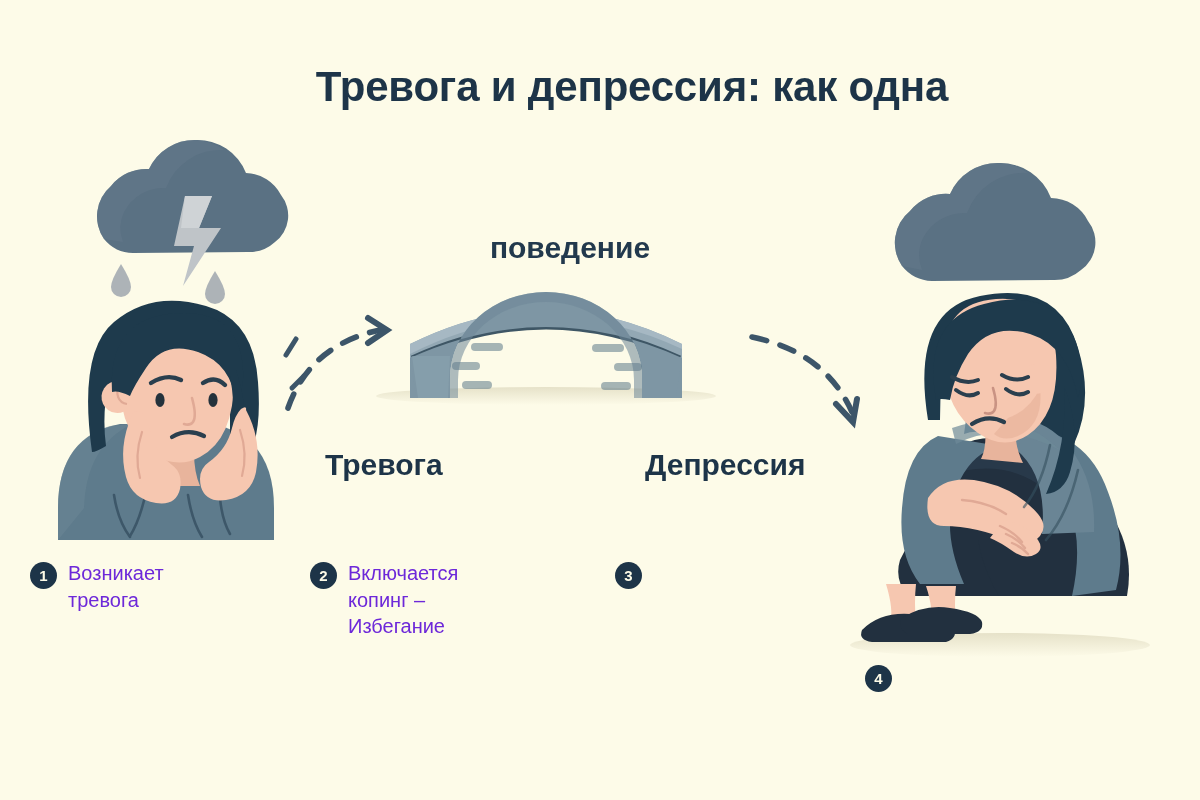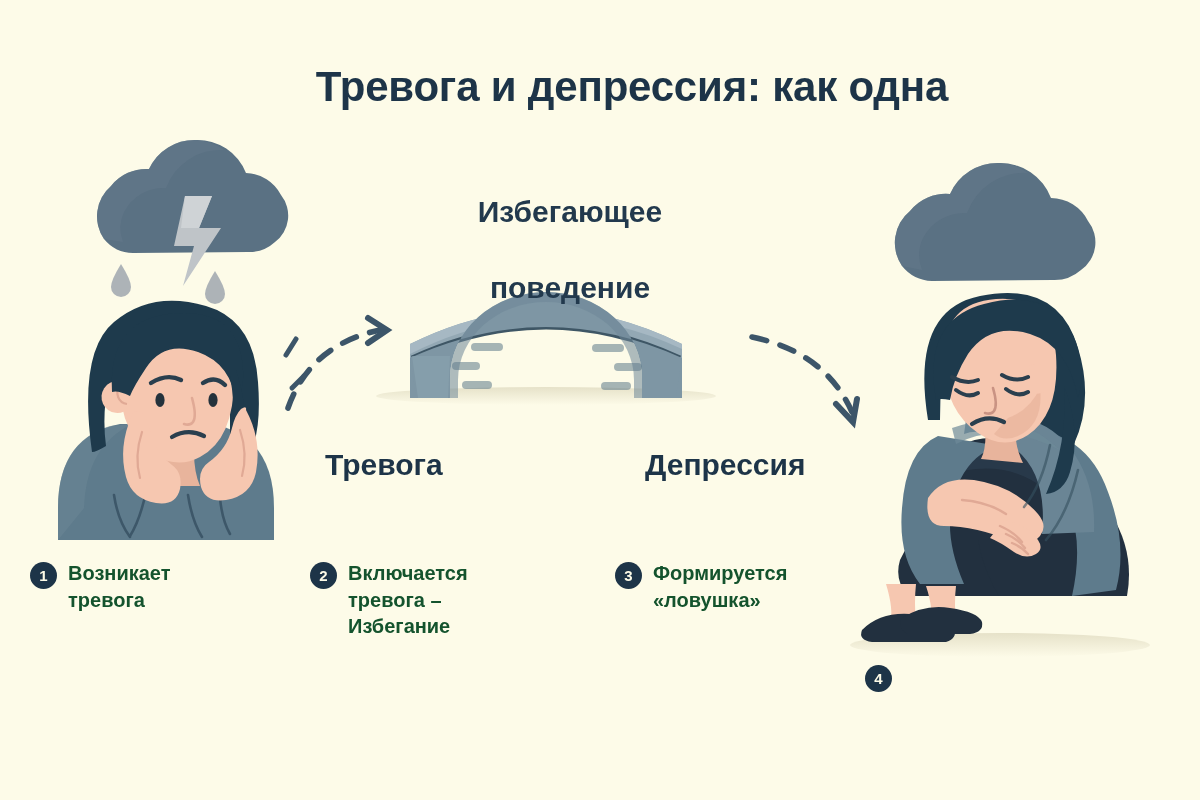--- a/index.html
+++ b/index.html
@@ -42,21 +42,21 @@
   
   .step{position:absolute;display:flex;align-items:flex-start;gap:11px;}
   .step .num{
     flex:none;width:27px;height:27px;border-radius:50%;
     background:#1D3448;color:#FDFBE8;
     font-size:15px;font-weight:bold;
     display:flex;align-items:center;justify-content:center;
     margin-top:2px;
   }
   .step .txt{
-    font-size:20px;line-height:1.33;font-weight:bold;color:#14532d;
+    font-size:20px;line-height:1.33;font-weight:normal;color:#6d28d9;
     white-space:pre-line;
   }
   .step1{left:30px;top:560px;}
   .step2{left:310px;top:560px;}
   .step3{left:615px;top:560px;}
   .step4{left:865px;top:663px;}
 
   
   .art{position:absolute;left:0;top:0;width:1200px;height:800px;pointer-events:none;}
 </style>
@@ -284,43 +284,40 @@
       <path d="M862 630 q18 -18 48 -16 q34 2 44 14 q4 10 -8 14 l-74 0 q-14 -2 -10 -12 z" fill="#22303F"></path>
       <path d="M902 618 q22 -14 48 -10 q28 4 32 14 q2 10 -12 12 l-62 0 q-12 -6 -6 -16 z" fill="#22303F"></path>
     </g>
   </svg>
 
   <h1 class="title">
     <span>Тревога и депрессия: как одна</span>
   </h1>
 
   <div class="bridge-label">
-    <span>Избегающее</span>
     <span class="l2">поведение</span>
   </div>
 
   <div class="stage-label stage-anx">Тревога</div>
   <div class="stage-label stage-dep">Депрессия</div>
 
   <div class="step step1">
     <span class="num">1</span>
     <span class="txt">Возникает
 тревога</span>
   </div>
 
   <div class="step step2">
     <span class="num">2</span>
     <span class="txt">Включается
-тревога –
+копинг –
 Избегание</span>
   </div>
 
   <div class="step step3">
     <span class="num">3</span>
-    <span class="txt">Формируется
-«ловушка»</span>
   </div>
 
   <div class="step step4">
     <span class="num">4</span>
   </div>
 
 </div>
 
 </body></html>

